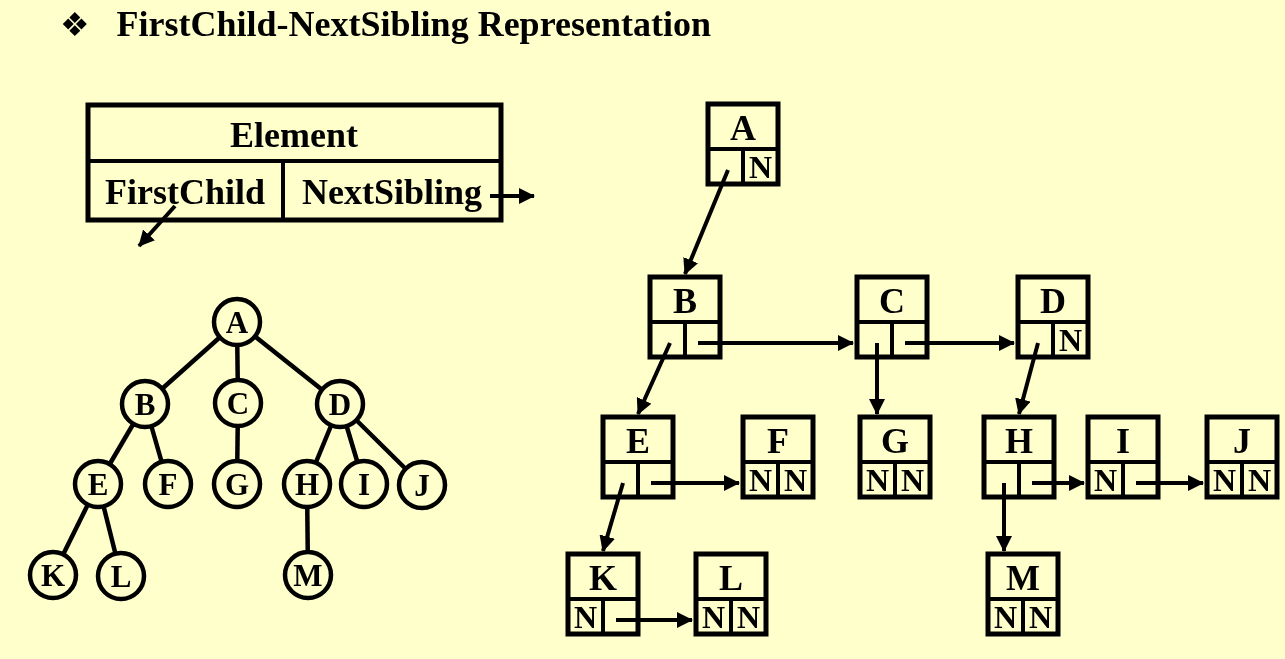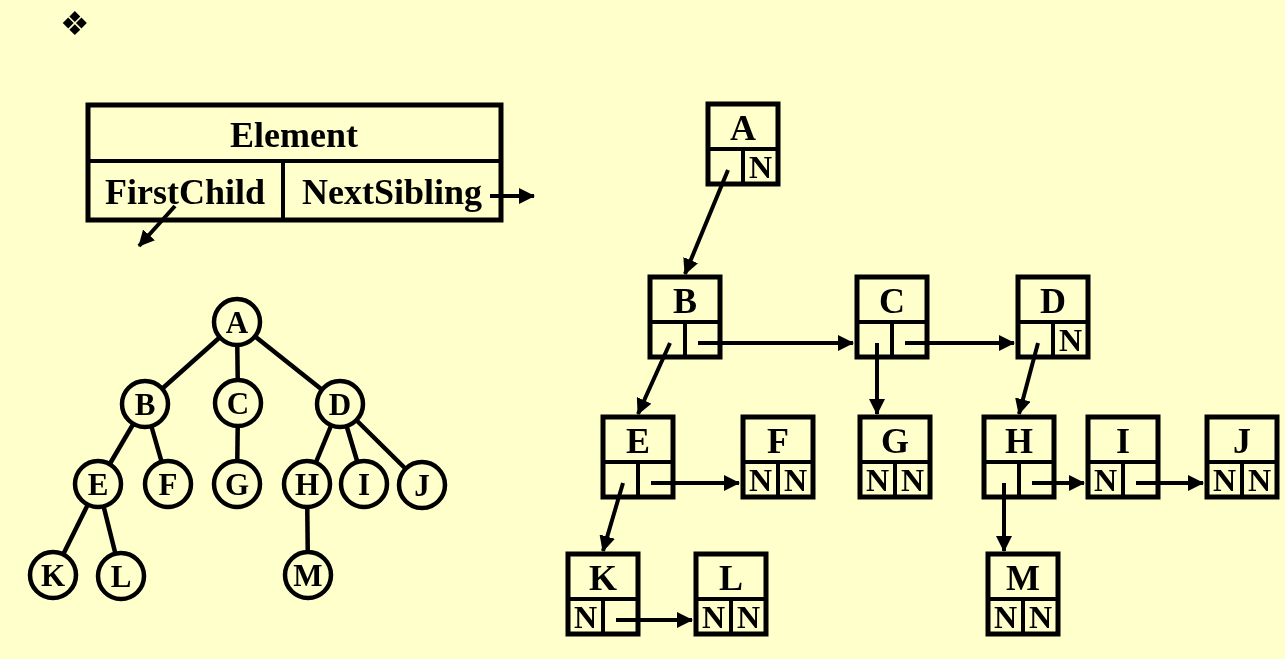--- a/index.html
+++ b/index.html
@@ -20,20 +20,21 @@
   .circ{stroke:#000;stroke-width:4.5;}
   .arrow{stroke:#000;stroke-width:4;fill:none;marker-end:url(#ah);}
 </style>
 </head>
 <body style="background: rgb(255, 255, 204);">
 
 <div id="slide" style="background: rgb(255, 255, 204);">
 
   <div id="title-row">
     <span id="bullet">❖</span>
+    <h1 id="title">FirstChild-NextSibling Representation</h1>
   </div>
 
   <svg id="diagram" width="1285" height="659" viewBox="0 0 1285 659">
     <defs>
       <marker id="ah" markerUnits="userSpaceOnUse" markerWidth="18" markerHeight="16" refX="15" refY="8" orient="auto">
         <path d="M0,0 L16,8 L0,16 Z" fill="#000"></path>
       </marker>
     </defs>
 
     <g id="legend">

